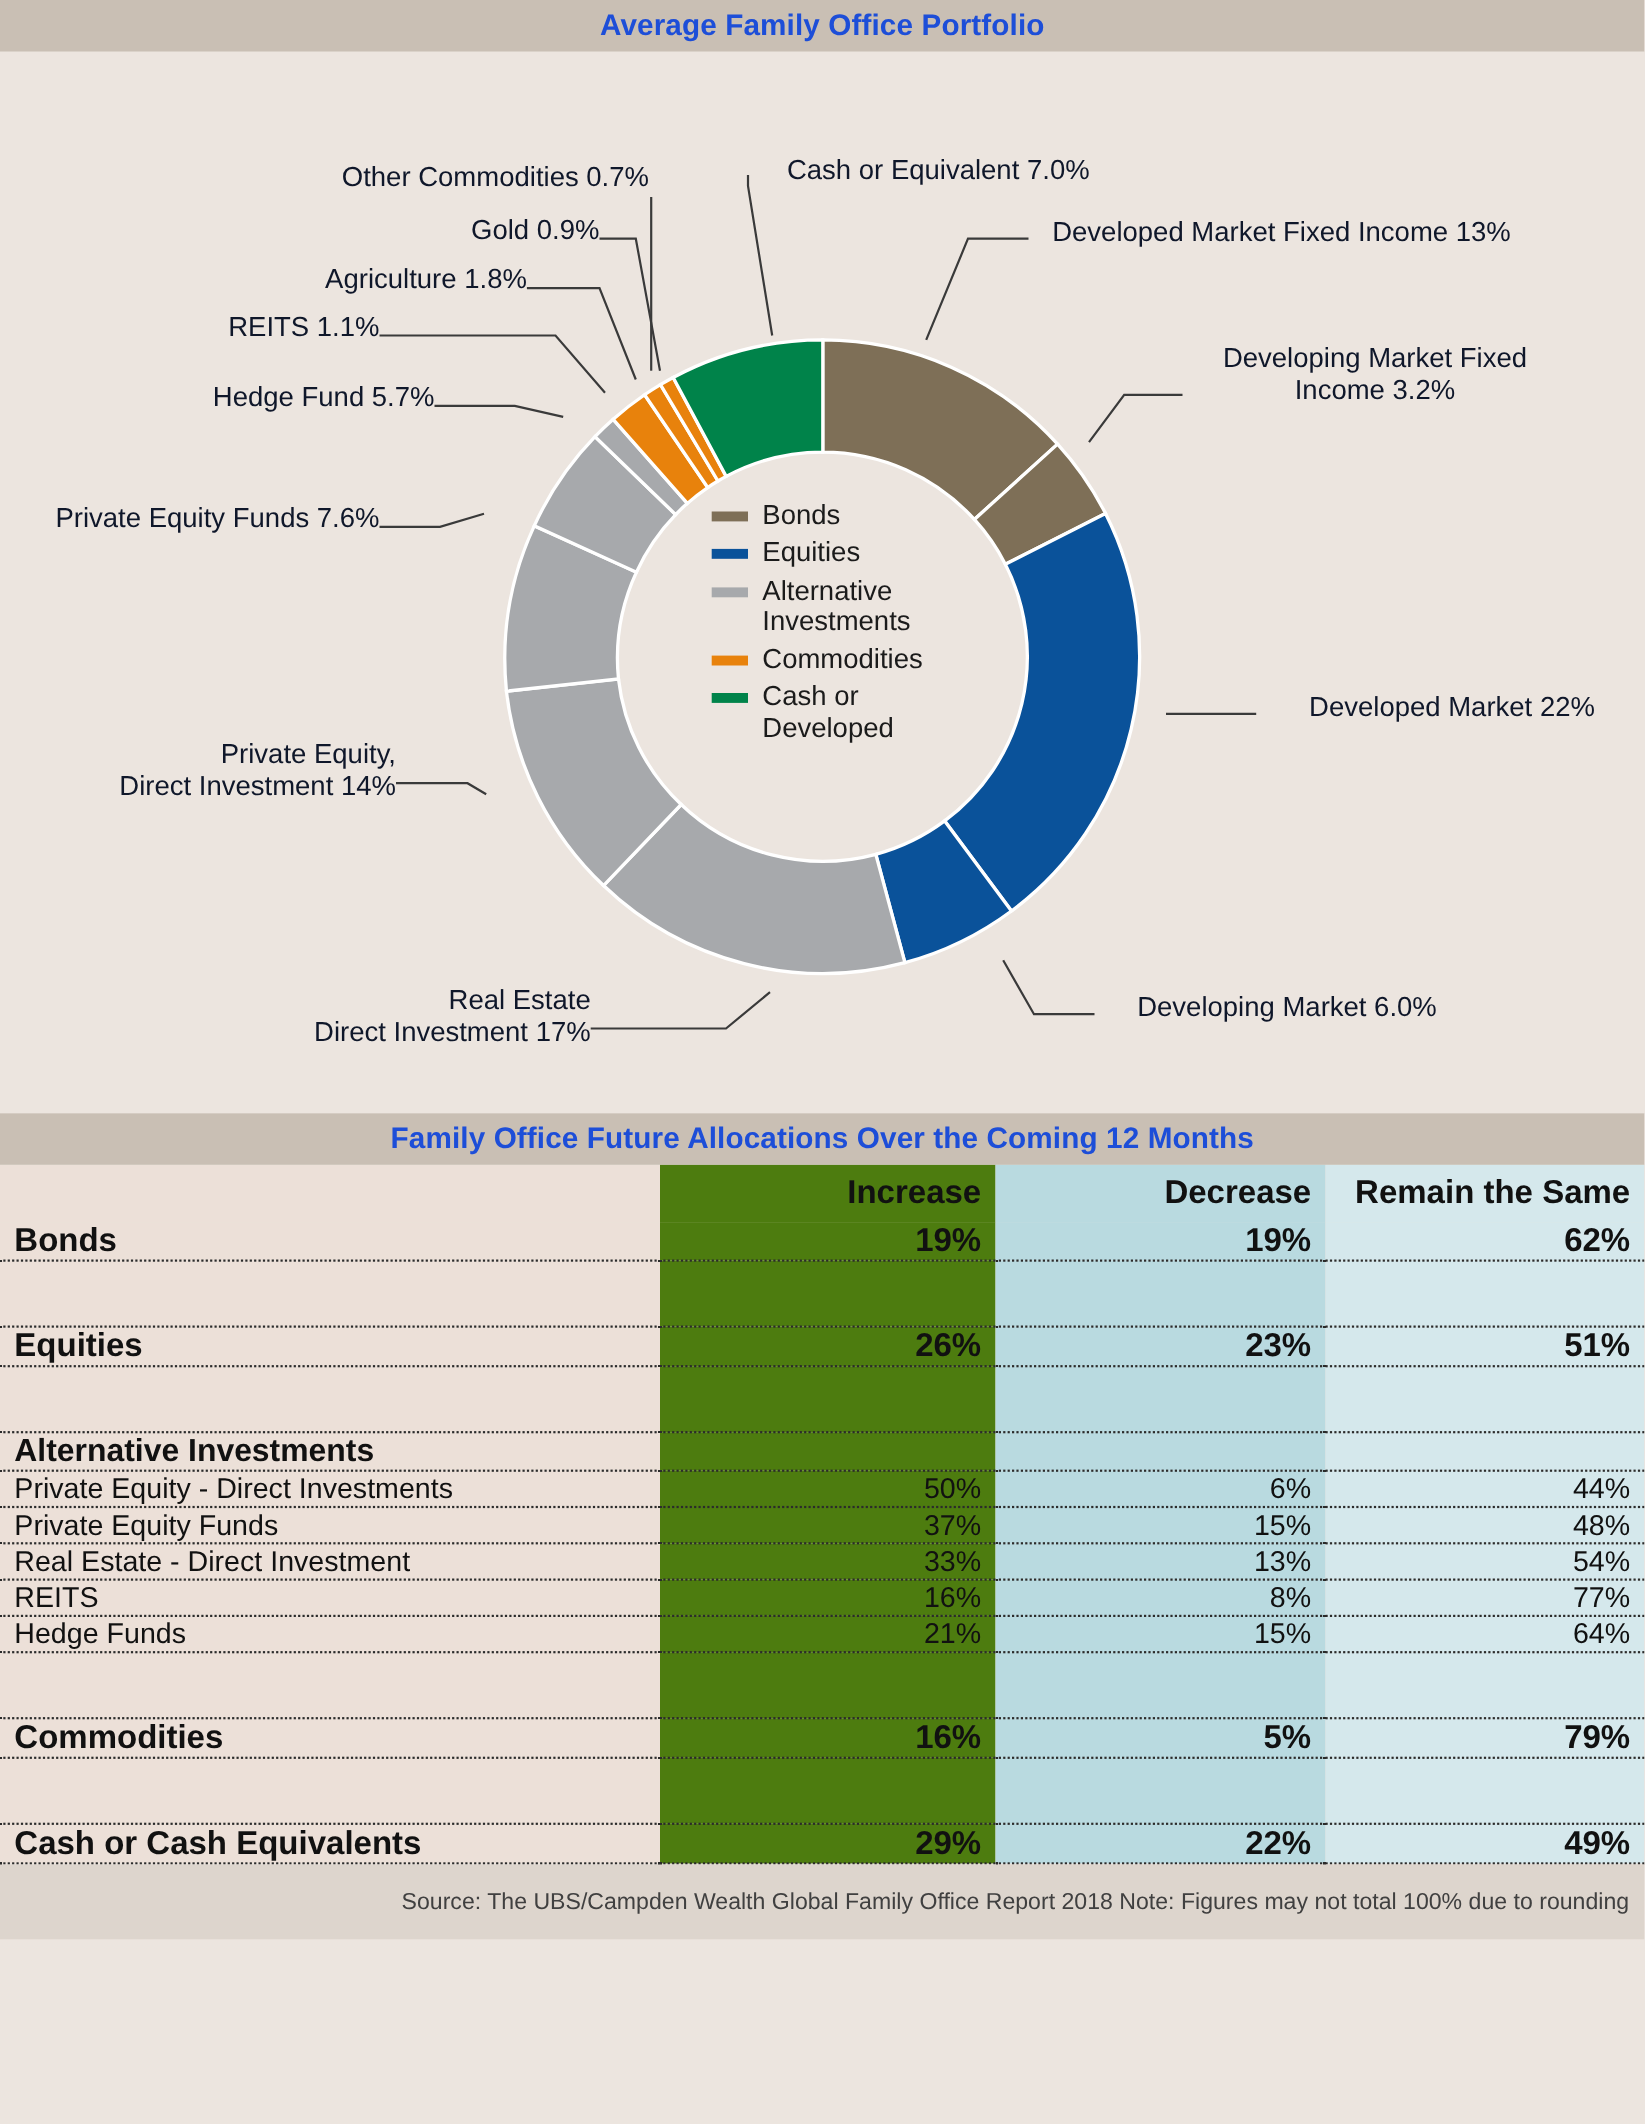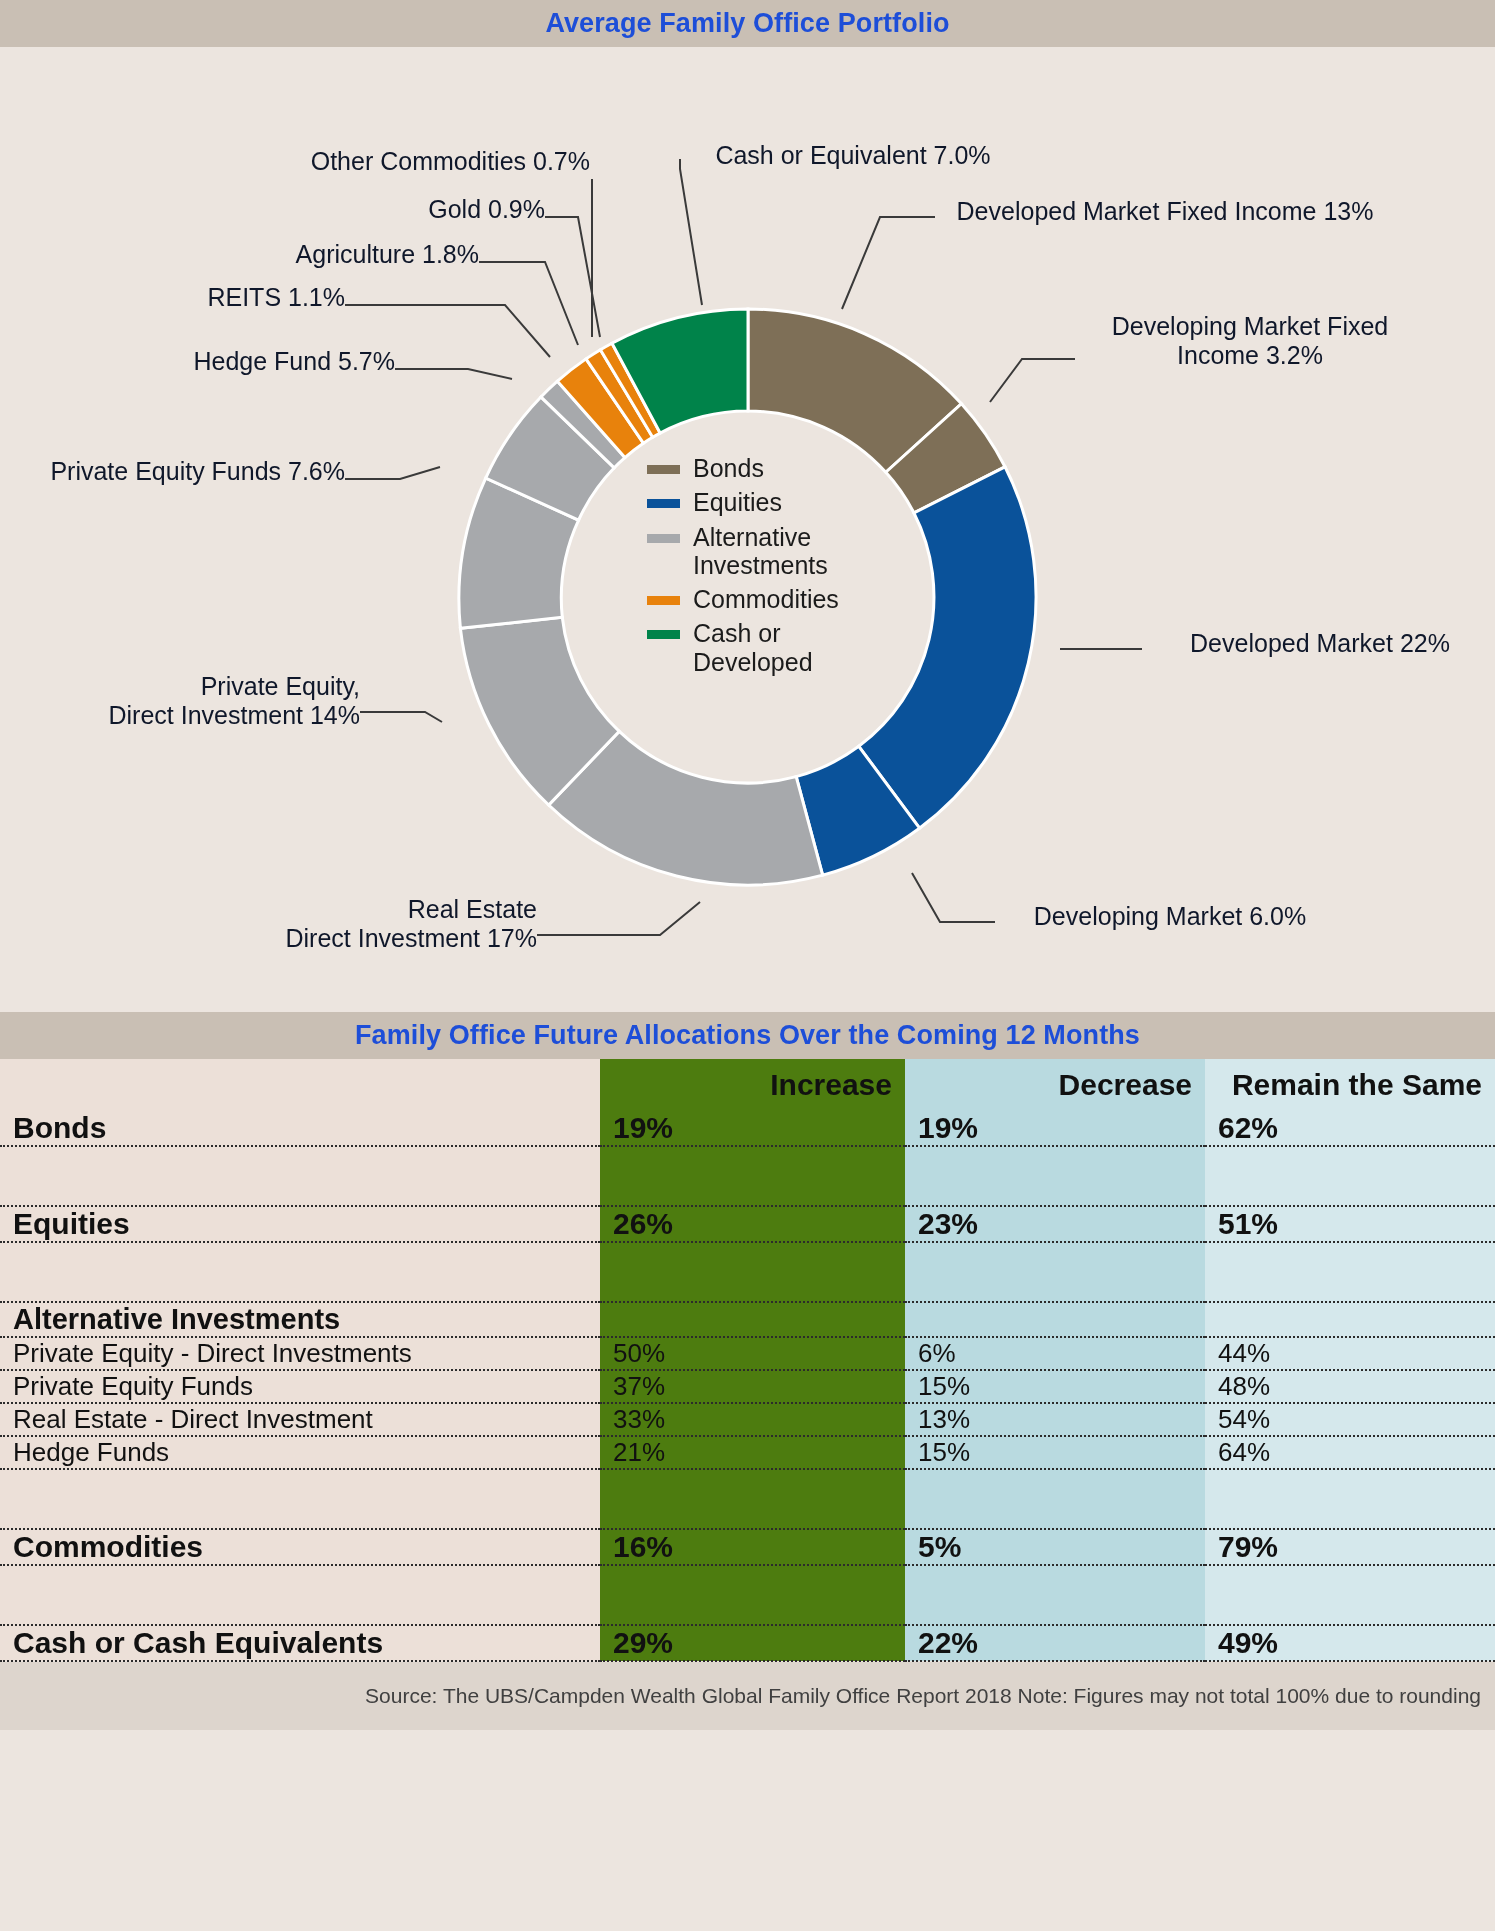--- a/index.html
+++ b/index.html
@@ -103,21 +103,21 @@
     height: 52px;
     font-weight: bold;
     text-align: right;
     font-size: 30px;
   }
   .col-label { background: #ece0d8; }
   .col-inc   { background: #4d7c0f; }
   .col-dec   { background: #b9dae0; }
   .col-same  { background: #d5e8ec; }
 
-  td.num { text-align: left; font-size: 29px; }
+  td.num { text-align: right; font-size: 29px; }
   tr.dotted td { border-bottom: 2px dotted #2b2b2b; }
 
   tr.bold-row td { font-weight: bold; font-size: 30px; }
   tr.section-row td { font-weight: bold; font-size: 29px; }
   td.indent { padding-left: 40px; }
   tr.spacer td { height: 60px; }
 
   
   .footer {
     width: 1495px;
@@ -309,20 +309,26 @@
           <td class="col-dec num">15%</td>
           <td class="col-same num">48%</td>
         </tr>
         <tr class="dotted">
           <td class="col-label indent">Real Estate - Direct Investment</td>
           <td class="col-inc num">33%</td>
           <td class="col-dec num">13%</td>
           <td class="col-same num">54%</td>
         </tr>
         <tr class="dotted">
+          <td class="col-label indent">REITS</td>
+          <td class="col-inc num">16%</td>
+          <td class="col-dec num">8%</td>
+          <td class="col-same num">77%</td>
+        </tr>
+        <tr class="dotted">
           <td class="col-label indent">Hedge Funds</td>
           <td class="col-inc num">21%</td>
           <td class="col-dec num">15%</td>
           <td class="col-same num">64%</td>
         </tr>
         <tr class="spacer dotted">
           <td class="col-label"></td>
           <td class="col-inc num"></td>
           <td class="col-dec num"></td>
           <td class="col-same num"></td>

